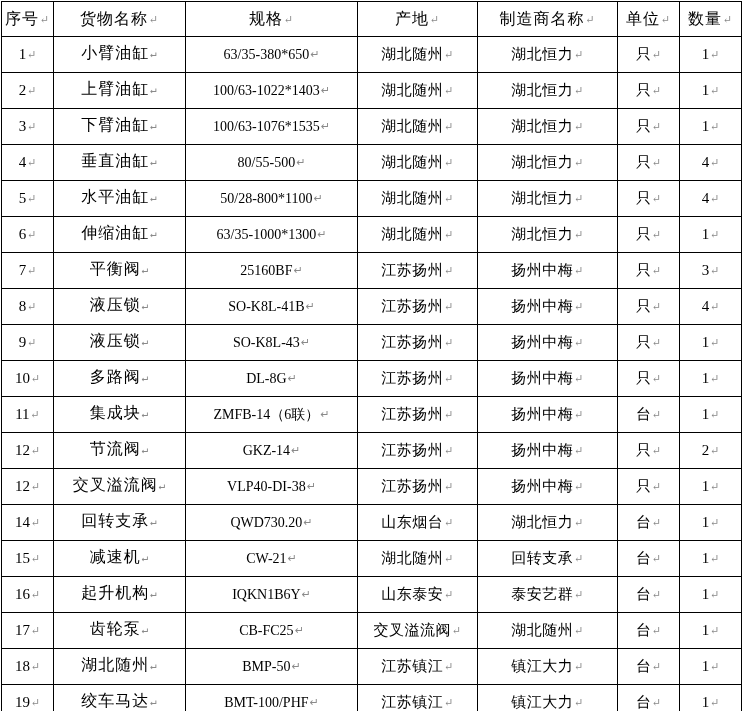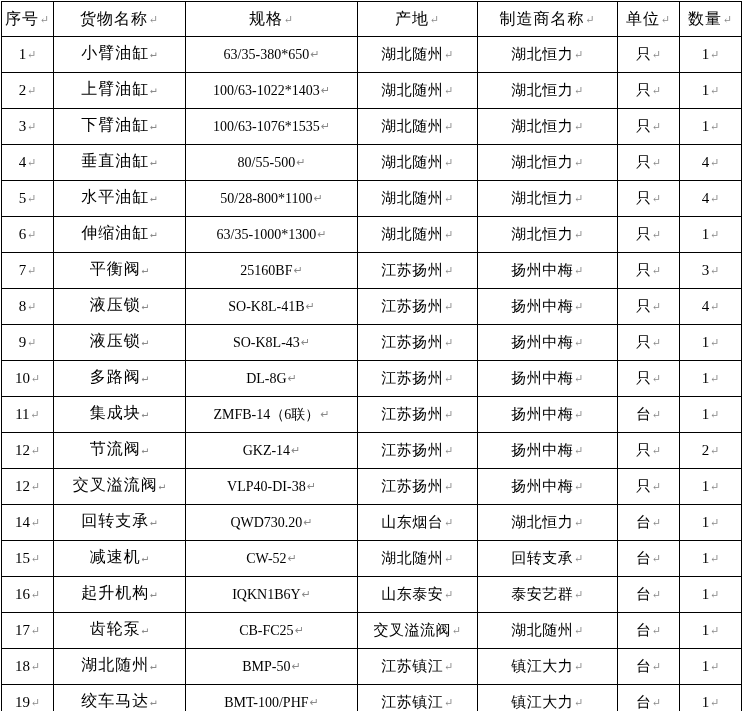--- a/index.html
+++ b/index.html
@@ -239,21 +239,21 @@
           <td><span class="cellwrap col-name"><span>回转支承</span><span class="mark">↵</span></span></td>
           <td><span class="cellwrap col-spec"><span>QWD730.20</span><span class="mark">↵</span></span></td>
           <td><span class="cellwrap col-origin"><span>山东烟台</span><span class="mark">↵</span></span></td>
           <td><span class="cellwrap col-maker"><span>湖北恒力</span><span class="mark">↵</span></span></td>
           <td><span class="cellwrap col-unit"><span>台</span><span class="mark">↵</span></span></td>
           <td><span class="cellwrap col-qty"><span>1</span><span class="mark">↵</span></span></td>
         </tr>
         <tr>
           <td><span class="cellwrap col-no"><span>15</span><span class="mark">↵</span></span></td>
           <td><span class="cellwrap col-name"><span>减速机</span><span class="mark">↵</span></span></td>
-          <td><span class="cellwrap col-spec"><span>CW-52</span><span class="mark">↵</span></span></td>
+          <td><span class="cellwrap col-spec"><span>CW-21</span><span class="mark">↵</span></span></td>
           <td><span class="cellwrap col-origin"><span>湖北随州</span><span class="mark">↵</span></span></td>
           <td><span class="cellwrap col-maker"><span>回转支承</span><span class="mark">↵</span></span></td>
           <td><span class="cellwrap col-unit"><span>台</span><span class="mark">↵</span></span></td>
           <td><span class="cellwrap col-qty"><span>1</span><span class="mark">↵</span></span></td>
         </tr>
         <tr>
           <td><span class="cellwrap col-no"><span>16</span><span class="mark">↵</span></span></td>
           <td><span class="cellwrap col-name"><span>起升机构</span><span class="mark">↵</span></span></td>
           <td><span class="cellwrap col-spec"><span>IQKN1B6Y</span><span class="mark">↵</span></span></td>
           <td><span class="cellwrap col-origin"><span>山东泰安</span><span class="mark">↵</span></span></td>

